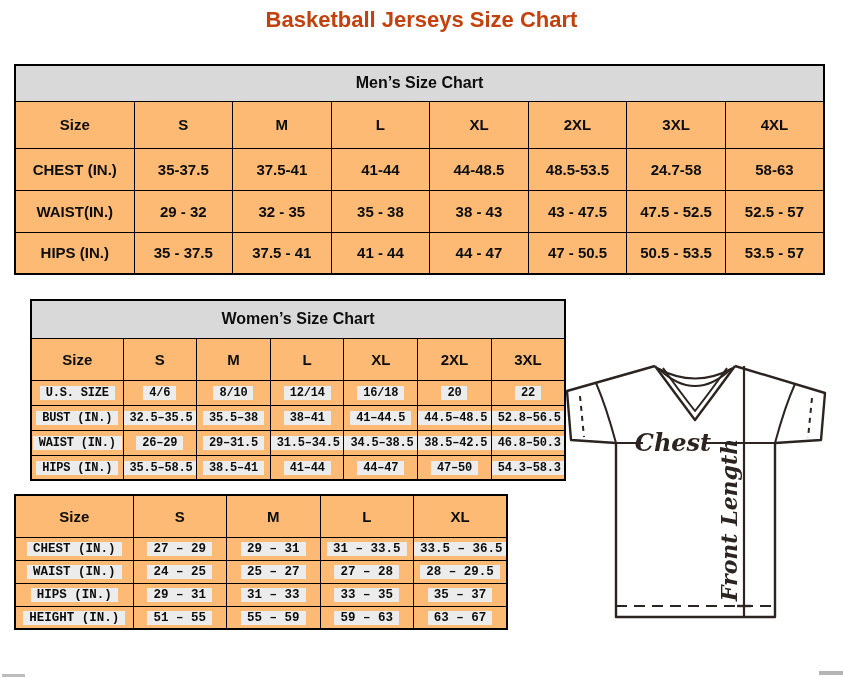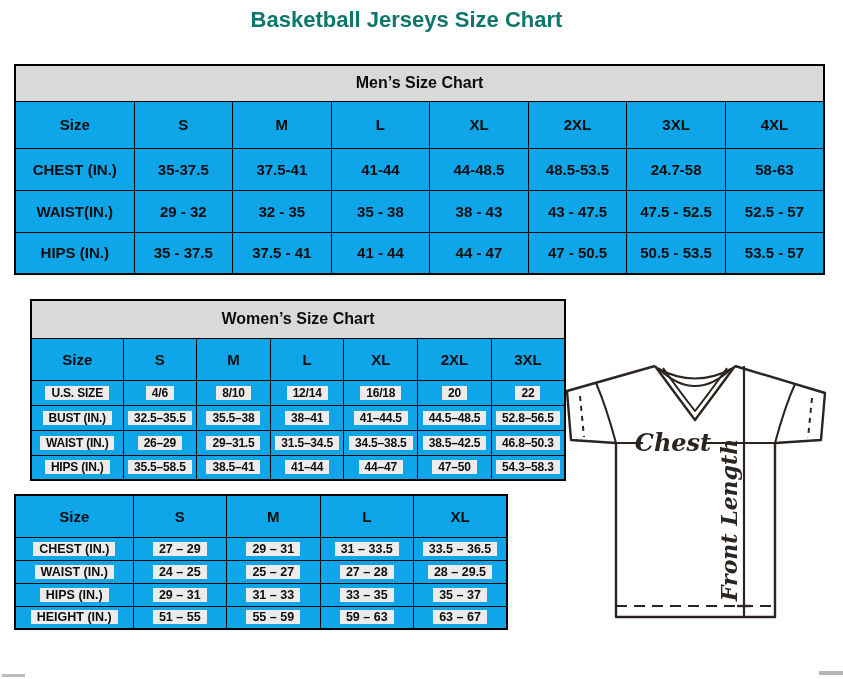--- a/index.html
+++ b/index.html
@@ -6,30 +6,30 @@
   html,body { background:#fff; }
   body {
     width: 843px; height: 679px;
     font-family: "Liberation Sans", sans-serif;
     position: relative; overflow: hidden;
     color: #0d0d0d;
   }
   .page { position:absolute; inset:0; background:#fff; }
 
   h1.title {
-    position: absolute; top: 7px; left: 1px; width: 811px;
-    text-align: center; font-size: 22px; font-weight: 700; color:#0f766e;
+    position: absolute; top: 7px; left: 16px; width: 811px;
+    text-align: center; font-size: 22px; font-weight: 700; color:#c2410c;
     letter-spacing: 0px;
   }
 
   table.size-table {
     position: absolute;
     border-collapse: collapse;
     table-layout: fixed;
-    background: #0ea5e9;
+    background: #fdba74;
     border: 2px solid #000;
   }
   .size-table th, .size-table td {
     border: 1px solid #000;
     text-align: center;
     vertical-align: middle;
     font-weight: 700;
     white-space: nowrap;
     overflow: hidden;
   }
@@ -49,21 +49,21 @@
   .womens tr.band th { height: 38px; }
   .womens tr.cols th { height: 42px; font-size: 15px; }
   .womens tbody th, .womens tbody td { height: 25px; font-size: 12px; letter-spacing: -0.2px; }
 
   
   .youth { left: 14px; top: 494px; width: 494px; }
   .youth tr.band th { height: 40px; }
   .youth tr.cols th { height: 42px; font-size: 15px; }
   .youth tbody th, .youth tbody td { height: 23px; font-size: 12.5px; }
 
-  .hl { background: var(--cell-highlight, #ececec); padding: 0 6px; }
+  .hl { background: var(--cell-highlight, #ececec); padding: 0 6px; font-family: Liberation Mono, monospace; }
 
   
   .jersey-wrap { position: absolute; left: 558px; top: 356px; width: 276px; height: 268px; }
   .jersey-wrap svg { display:block; width:100%; height:100%; }
   .diagram-label {
     font-family: "DejaVu Serif", serif;
     font-style: italic;
     font-weight: 700;
     fill: var(--diagram-line, #2b2420);
   }

